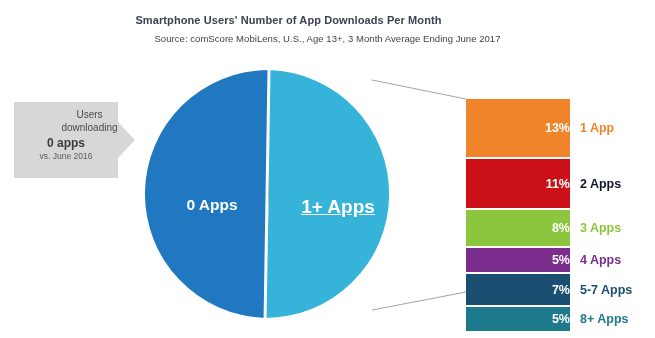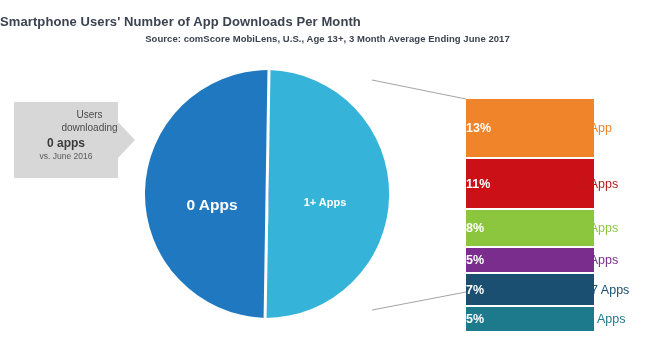--- a/index.html
+++ b/index.html
@@ -18,33 +18,34 @@
     background: #ffffff;
     overflow: hidden;
   }
 
   
   #title {
     position: absolute;
     left: 0;
     top: 14px;
     width: 577px;
-    font-size: 13px;
+    text-align: center;
+    font-size: 11px;
     font-weight: bold;
     color: #3b4250;
     letter-spacing: 0.1px;
   }
   #subtitle {
     position: absolute;
     left: 0;
     top: 33px;
     width: 655px;
     text-align: center;
     font-size: 9.5px;
-    font-weight: bold;
+    font-weight: normal;
     color: #3b4250;
     letter-spacing: 0.05px;
   }
 
   
   #callout {
     position: absolute;
     left: 14px;
     top: 102px;
     width: 104px;
@@ -101,21 +102,21 @@
 
   .pie-label {
     position: absolute;
     font-weight: bold;
     color: #ffffff;
     text-align: center;
     white-space: nowrap;
   }
   #pie-lab-left  { left: 12px;  top: 128px; width: 114px; font-size: 15.5px; }
   #pie-val-left  { left: 12px;  top: 174px; width: 114px; font-size: 14px; }
-  #pie-lab-right { left: 125px; top: 128px; width: 114px; font-size: 11px; }
+  #pie-lab-right { left: 138px; top: 128px; width: 114px; font-size: 19px; text-decoration: underline; }
   #pie-val-right { left: 130px; top: 174px; width: 114px; font-size: 14px; }
 
   
   #connectors {
     position: absolute;
     left: 0; top: 0;
     width: 655px; height: 338px;
     pointer-events: none;
   }
 
@@ -124,37 +125,37 @@
     position: absolute;
     left: 466px;
     top: 99px;
   }
   .bar-row {
     position: relative;
     margin-bottom: 2px;
   }
   .bar {
     position: relative;
-    width: 128px;
+    width: 104px;
     box-sizing: border-box;
     display: flex;
     align-items: center;
-    justify-content: flex-start;
+    justify-content: flex-end;
   }
   .bar-pct {
     color: #ffffff;
     font-weight: bold;
     font-size: 12.5px;
   }
   .bar-name {
     position: absolute;
     left: 114px;
     top: 50%;
     transform: translateY(-50%);
-    font-weight: normal;
+    font-weight: bold;
     font-size: 12.5px;
     white-space: nowrap;
   }
 </style>
 </head>
 <body>
 
 <div id="canvas">
 
   <div id="title">Smartphone Users' Number of App Downloads Per Month</div>
@@ -193,35 +194,35 @@
       <div class="bar" id="bar-0" style="background: rgb(240, 132, 42); height: 58px;">
         <span class="bar-pct">13%</span>
       </div>
       <span class="bar-name" id="nm-0" style="color: rgb(240, 132, 42);">1 App</span>
     </div>
 
     <div class="bar-row">
       <div class="bar" id="bar-1" style="background: rgb(204, 16, 23); height: 49px;">
         <span class="bar-pct">11%</span>
       </div>
-      <span class="bar-name" id="nm-1" style="color: #b91c1c;">2 Apps</span>
+      <span class="bar-name" id="nm-1" style="color: #0f172a;">2 Apps</span>
     </div>
 
     <div class="bar-row">
       <div class="bar" id="bar-2" style="background: rgb(140, 198, 62); height: 36px;">
         <span class="bar-pct">8%</span>
       </div>
       <span class="bar-name" id="nm-2" style="color: rgb(140, 198, 62);">3 Apps</span>
     </div>
 
     <div class="bar-row">
       <div class="bar" id="bar-3" style="background: rgb(123, 45, 142); height: 24px;">
         <span class="bar-pct">5%</span>
       </div>
-      <span class="bar-name" id="nm-3" style="color: rgb(123, 45, 142);">5 Apps</span>
+      <span class="bar-name" id="nm-3" style="color: rgb(123, 45, 142);">4 Apps</span>
     </div>
 
     <div class="bar-row">
       <div class="bar" id="bar-4" style="background: rgb(27, 79, 114); height: 31px;">
         <span class="bar-pct">7%</span>
       </div>
       <span class="bar-name" id="nm-4" style="color: rgb(27, 79, 114);">5-7 Apps</span>
     </div>
 
     <div class="bar-row">

